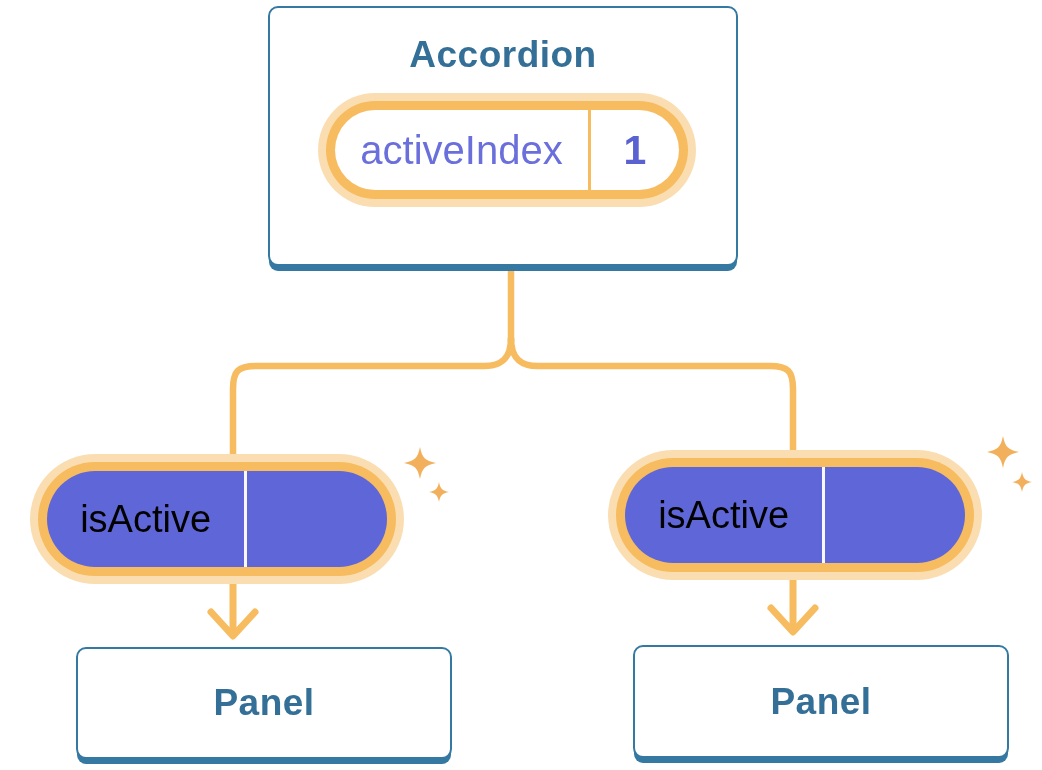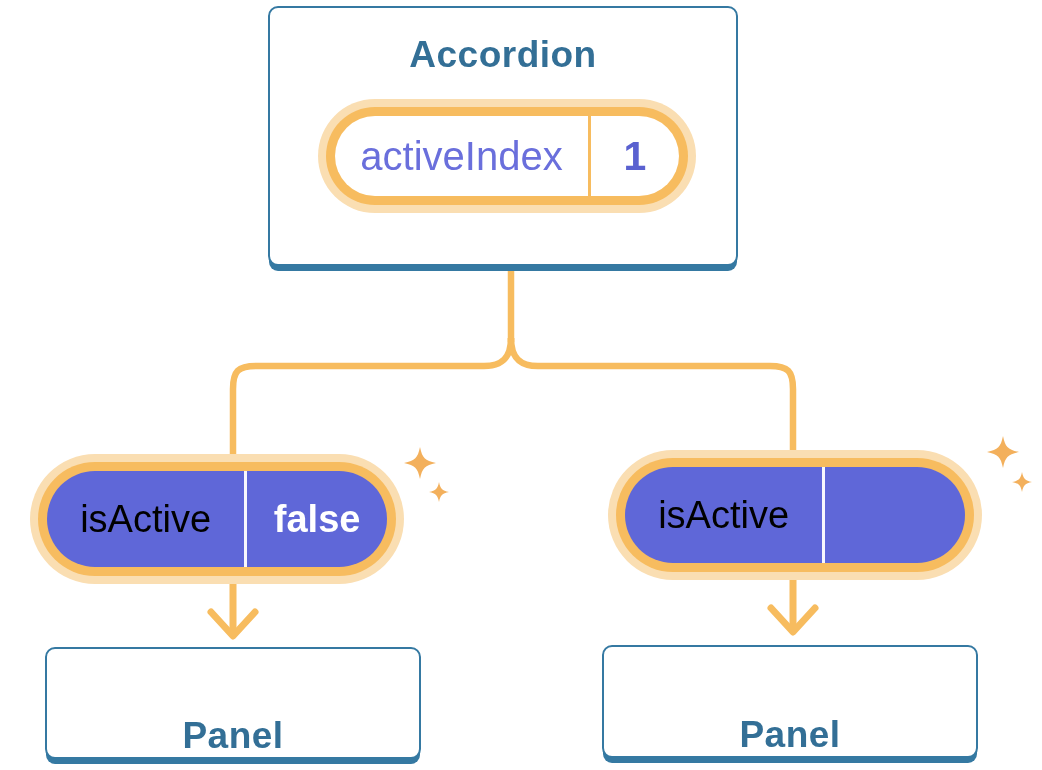--- a/index.html
+++ b/index.html
@@ -46,47 +46,48 @@
     letter-spacing: 0.5px;
   }
 
   .pill {
     position: absolute;
     display: flex;
     align-items: stretch;
     border-radius: 999px;
     box-shadow: 0 0 0 9px var(--orange), 0 0 0 17px var(--orange_soft);
   }
-  .state-pill { left: 335px; top: 116px; width: 344px; height: 80px; background: #fff; }
+  .state-pill { left: 335px; top: 110px; width: 344px; height: 80px; background: #fff; }
   .prop-pill  { background: var(--purple); }
   .prop-pill-left  { left: 47px;  top: 471px; width: 340px; height: 96px; }
   .prop-pill-right { left: 625px; top: 467px; width: 340px; height: 96px; }
 
   .cell {
     display: flex;
     align-items: center;
     justify-content: center;
     white-space: nowrap;
   }
   .state-name { flex: 1; font-size: 40px; color: var(--indigo_name); }
   .state-divider { width: 3px; background: var(--orange); }
   .state-value { width: 88px; font-size: 41px; font-weight: bold; color: var(--indigo_value); }
 
   .prop-name { flex: 0 0 58%; font-size: 38px; color: #000000; }
   .prop-divider { width: 3px; background: rgba(255,255,255,0.95); }
   .prop-value { flex: 1; font-size: 38px; font-weight: bold; color: #ffffff; }
 
   .panel-card {
     display: flex;
-    align-items: flex-end;
+    align-items: center;
     justify-content: center;
     font-size: 37px;
     font-weight: bold;
     color: var(--node_text);
     letter-spacing: 0.5px;
+    margin-left: 31px;
   }
   .panel-card-left  { left: 45px;  top: 647px; width: 376px; height: 112px; }
   .panel-card-right { left: 602px; top: 645px; width: 376px; height: 113px; }
 </style>
 </head>
 <body>
 
 <div class="canvas">
 
   <svg class="wires" width="1042" height="770" viewBox="0 0 1042 770" aria-hidden="true">
@@ -134,21 +135,20 @@
 
   <div class="pill state-pill">
     <span class="cell state-name">activeIndex</span>
     <span class="state-divider"></span>
     <span class="cell state-value">1</span>
   </div>
 
   <div class="pill prop-pill prop-pill-left">
     <span class="cell prop-name">isActive</span>
     <span class="prop-divider"></span>
-    <span class="cell prop-value">false</span>
   </div>
 
   <div class="pill prop-pill prop-pill-right">
     <span class="cell prop-name">isActive</span>
     <span class="prop-divider"></span>
   </div>
 
   <div class="node-card panel-card panel-card-left">
     <span>Panel</span>
   </div>

